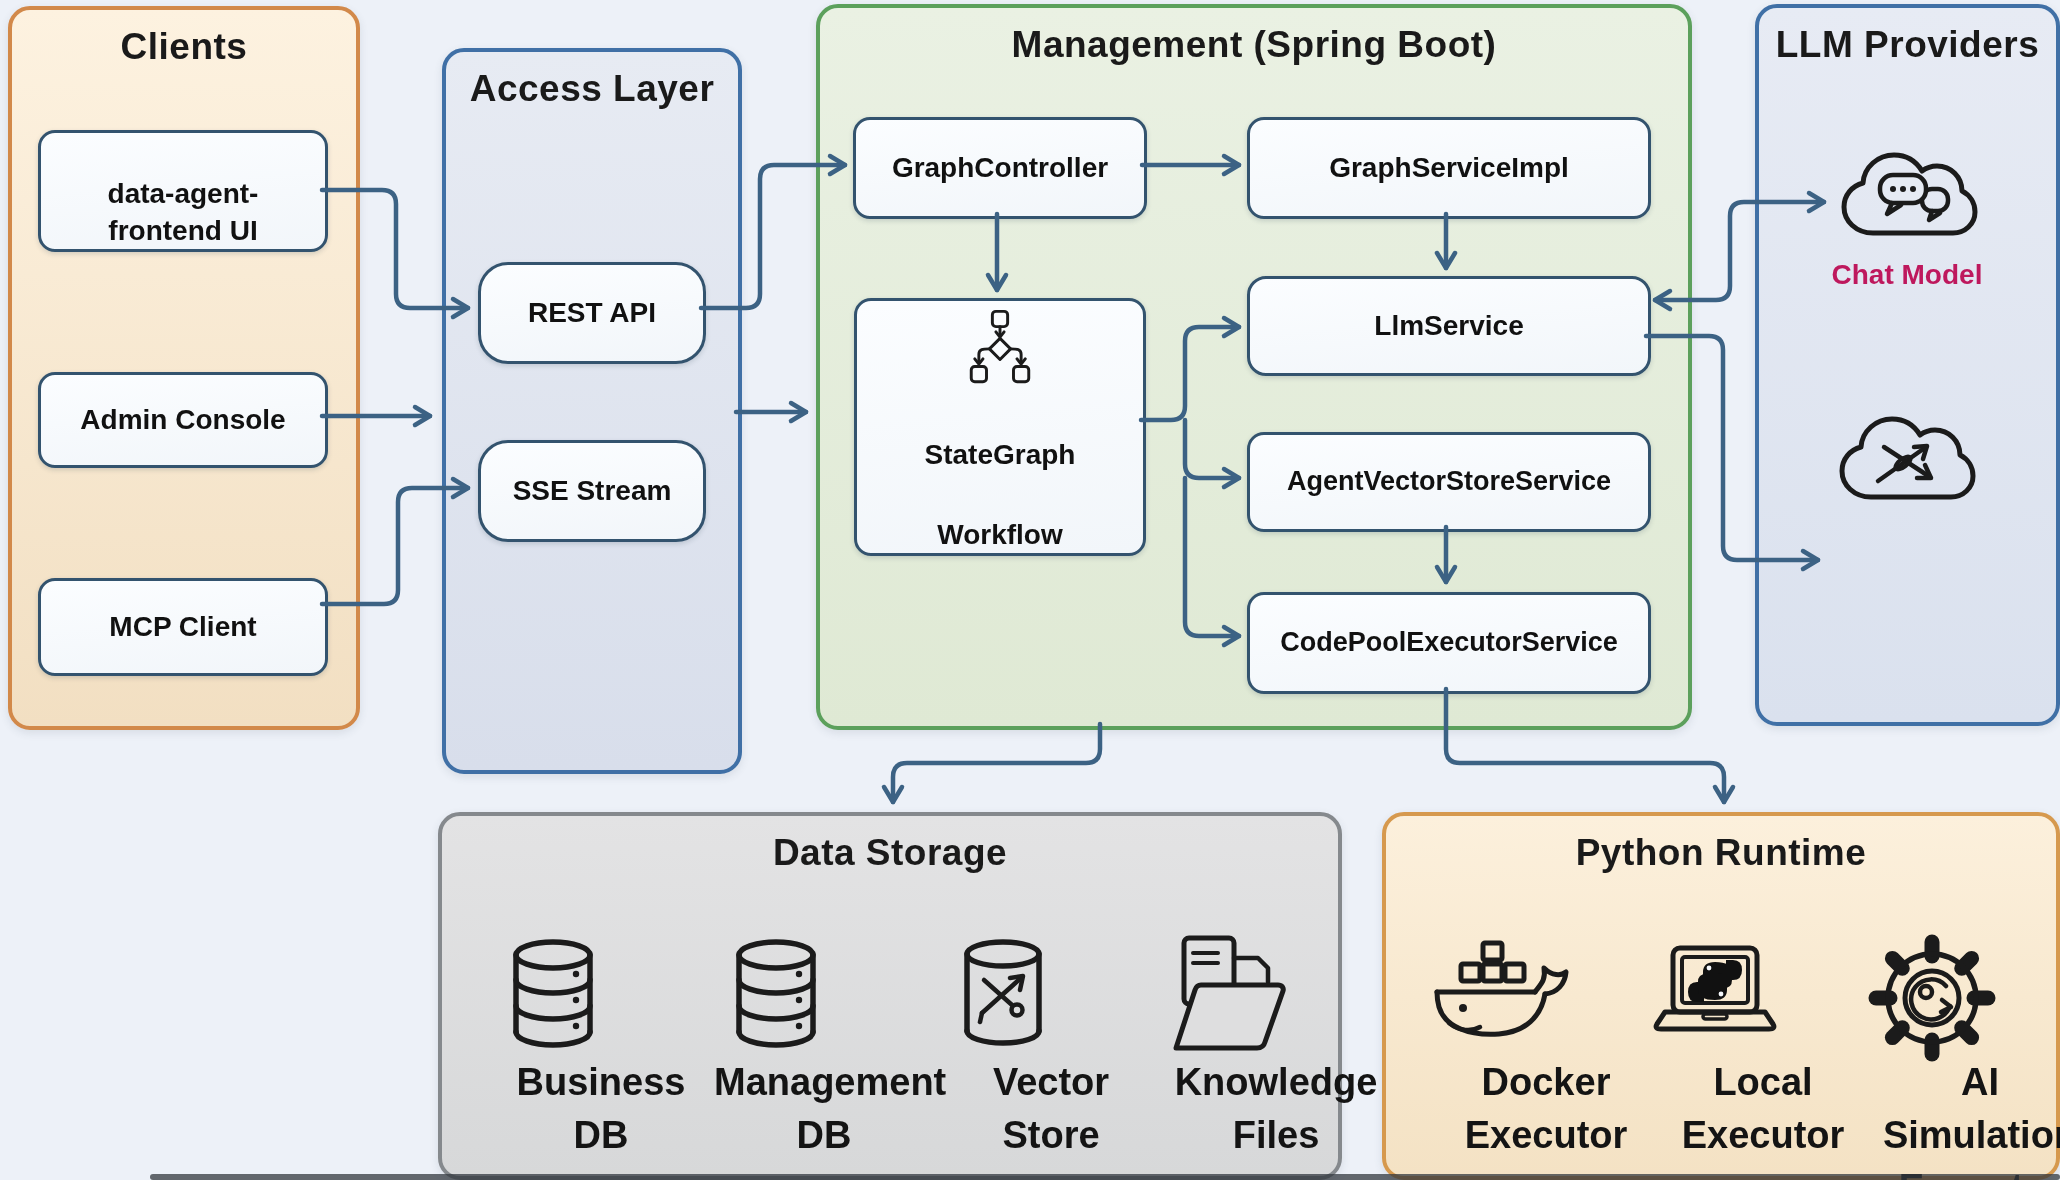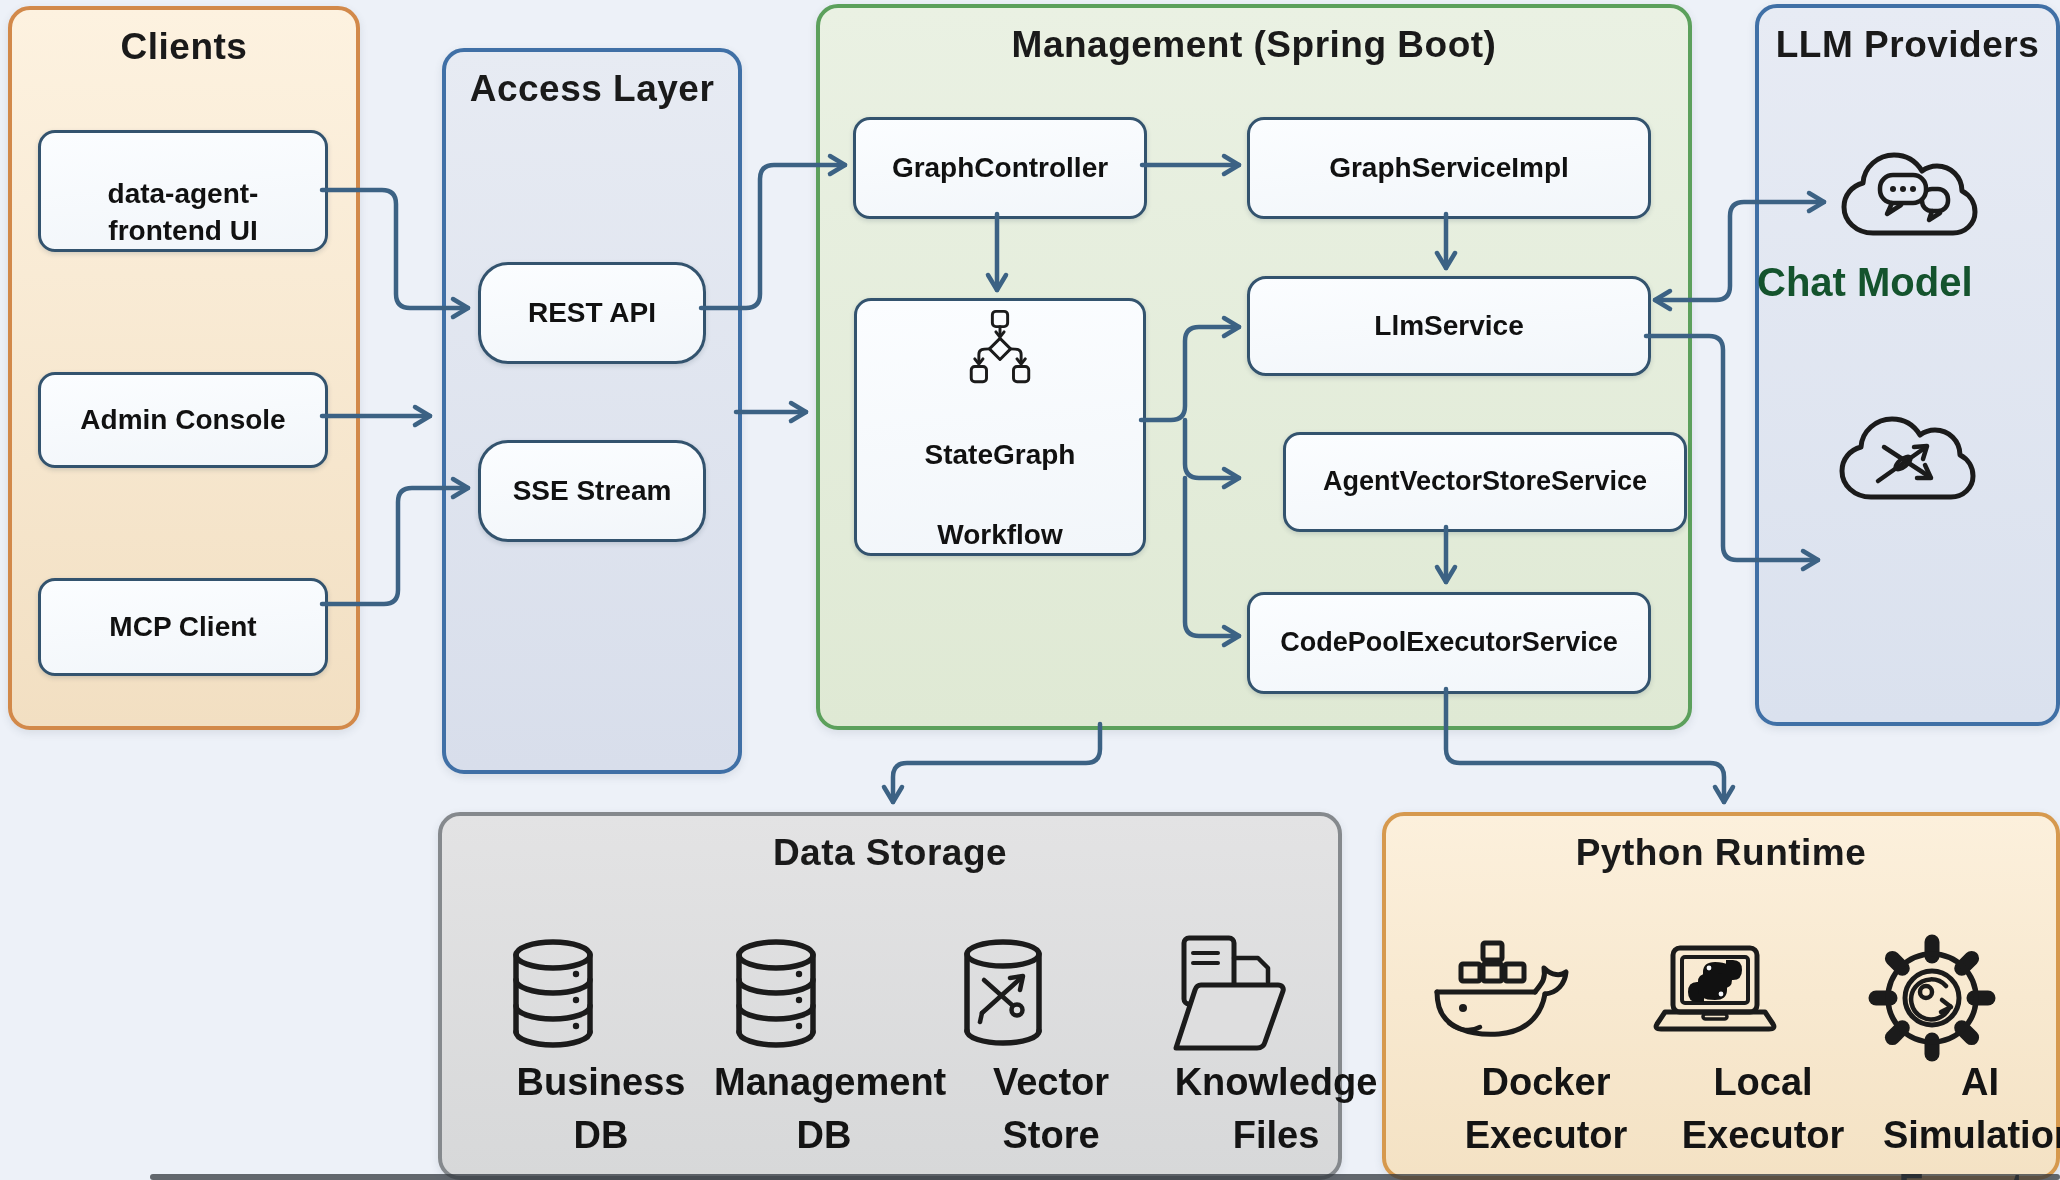--- a/index.html
+++ b/index.html
@@ -13,21 +13,21 @@
   .panel-title{position:absolute;left:0;right:0;top:16px;text-align:center;font-size:37px;font-weight:700;color:#1a1a1a;letter-spacing:.5px;}
   .node{
     position:absolute;border:3.5px solid #33536e;border-radius:17px;
     background:linear-gradient(175deg,#fbfdff 0%,#f2f6fa 100%);
     display:flex;align-items:center;justify-content:center;flex-direction:column;
     font-size:28px;font-weight:600;color:#111;text-align:center;line-height:1.3;
     box-shadow:0 2px 5px rgba(40,60,80,.18);white-space:nowrap;
   }
   .icon-wrap{position:absolute;display:flex;align-items:center;justify-content:center;}
   .icon-label{position:absolute;text-align:center;font-size:38px;font-weight:600;line-height:1.4;color:#141414;margin-left:48px;}
-  .llm-label{position:absolute;font-size:40px;font-weight:600;line-height:1.2;color:#14532d;}
+  .llm-label{position:absolute;text-align:center;font-size:28px;font-weight:600;line-height:1.2;color:#be185d;}
   svg.lineart{stroke:#1b1b1b;fill:none;stroke-linecap:round;stroke-linejoin:round;}
   .arrows{position:absolute;left:0;top:0;z-index:5;pointer-events:none;}
   .bottom-strip{position:absolute;left:150px;top:1174px;width:1910px;height:6px;background:#33383f;opacity:.75;border-radius:3px;}
 </style>
 </head>
 <body>
 
 <div class="stage">
 
   <div class="panel" style="left:8px;top:6px;width:344px;height:716px;border-color:#d2894a;background:linear-gradient(180deg,#fdf2e0,#f2dfc2);">
@@ -92,21 +92,21 @@
       <rect x="16" y="98" width="26" height="26" rx="6"></rect>
       <rect x="88" y="98" width="26" height="26" rx="6"></rect>
     </svg>
     <span style="margin-top:6px;">StateGraph</span>
     <span>Workflow</span>
   </div>
 
   <div class="node" style="left:1247px;top:276px;width:398px;height:94px;border-radius:19px;">
     <span>LlmService</span>
   </div>
-  <div class="node" style="left:1247px;top:432px;width:398px;height:94px;font-size:27px;margin-left:36px;">
+  <div class="node" style="left:1247px;top:432px;width:398px;height:94px;font-size:27px;">
     <span>AgentVectorStoreService</span>
   </div>
   <div class="node" style="left:1247px;top:592px;width:398px;height:96px;font-size:27px;">
     <span>CodePoolExecutorService</span>
   </div>
 
   <div class="icon-wrap" style="left:1832px;top:140px;width:150px;height:112px;">
     <svg class="lineart" width="150" height="112" viewBox="0 0 150 110" style="stroke-width:5;">
       <path d="M41,92 C24,92 12,80 12,66 C12,54 20,45 31,42 C32,26 46,14 62,14 C74,14 84,20 90,30 C94,27 99,25 105,25 C119,25 130,36 130,50 C138,54 143,62 143,71 C143,83 133,92 121,92 Z"></path>
       <rect x="90" y="48" width="26" height="22" rx="10" stroke-width="4.5"></rect>

